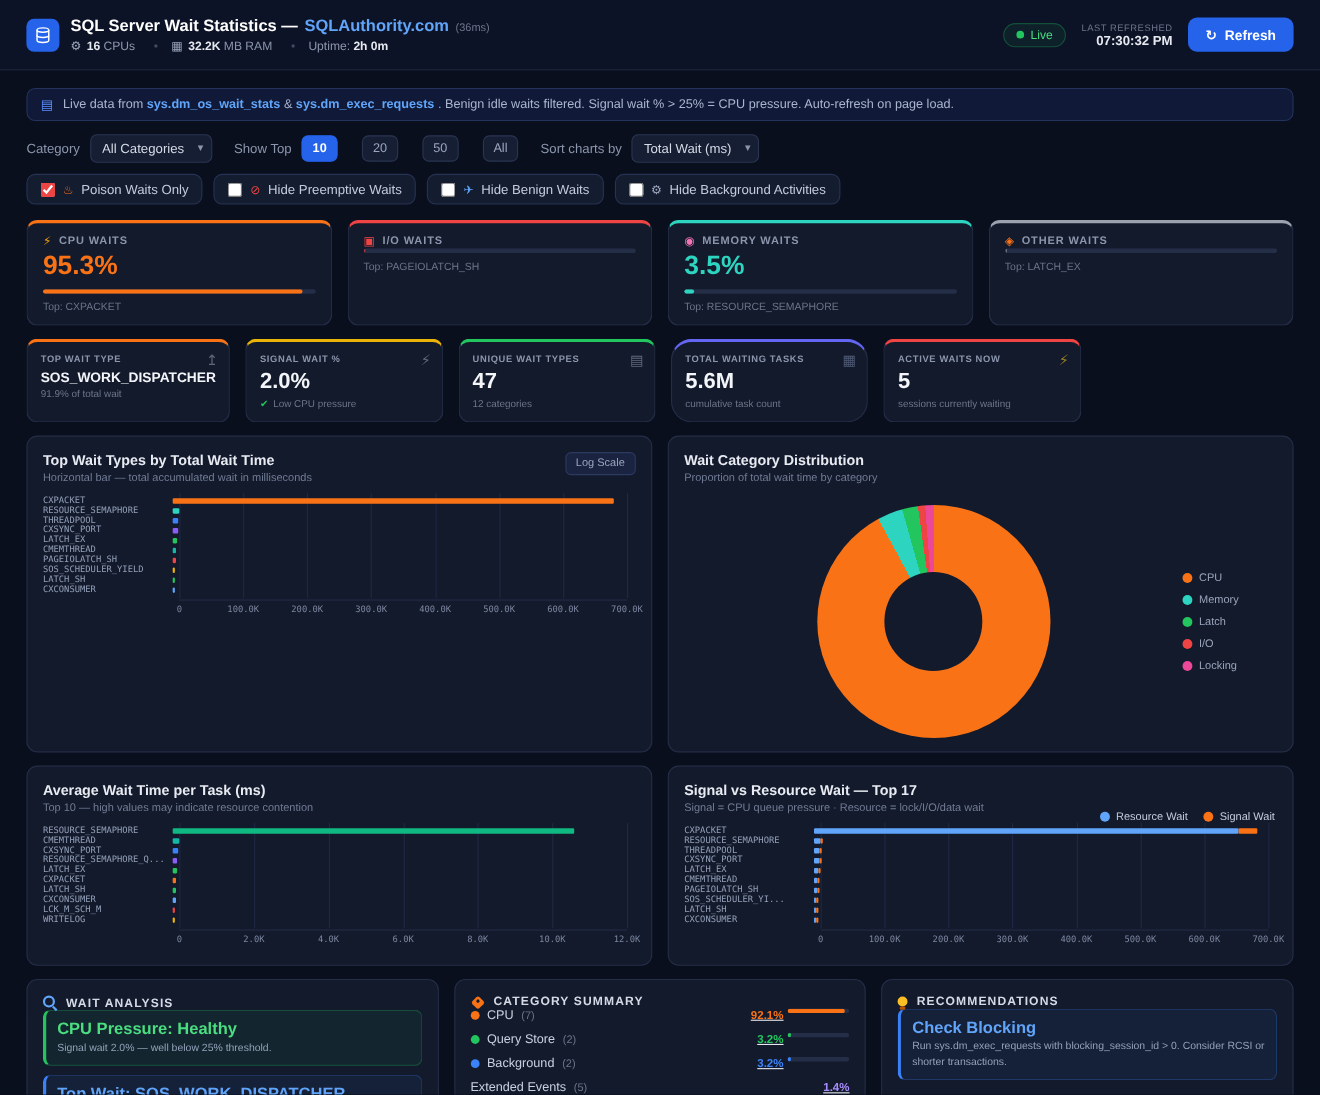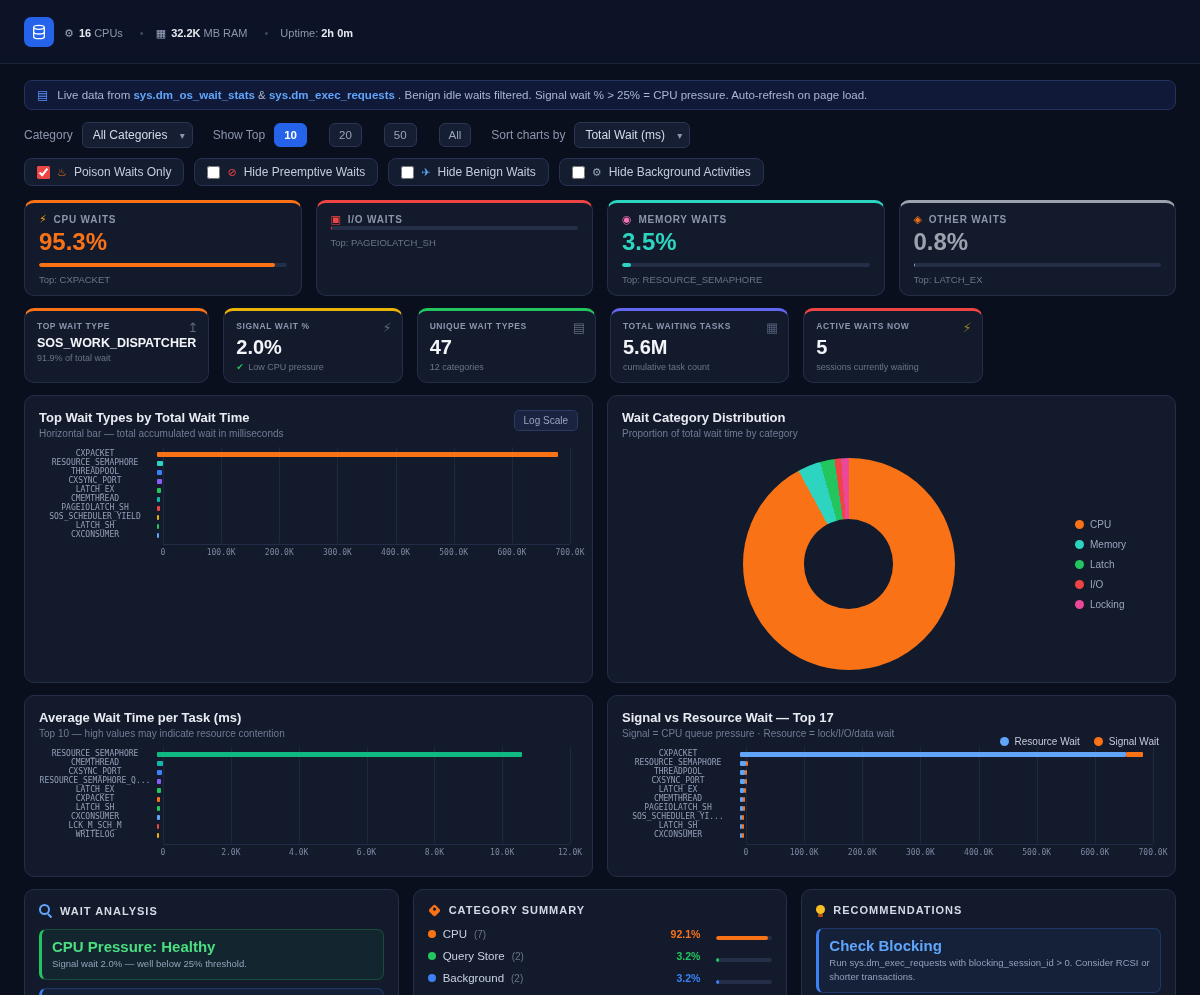--- a/index.html
+++ b/index.html
@@ -101,21 +101,21 @@
   .chart-sub { font-size: 10px; color: #707b94; margin-top: 3px; }
   .mini-btn { background: #1a2340; border: 1px solid #2c3a61; color: #9aa5bc; font-size: 10px;
     border-radius: 5px; padding: 4px 9px; }
 
   .hchart { position: relative; }
   .hplot { position: relative; }
   .hgrid { position: absolute; left: 124px; right: 8px; top: -4px; bottom: -5px; }
   .gridline { position: absolute; top: 0; bottom: 0; width: 1px; background: #1e2844; }
   .hrows { display: flex; flex-direction: column; gap: 3px; position: relative; z-index: 1; }
   .hrow { display: flex; align-items: center; height: 6px; }
-  .hlabel { flex: 0 0 118px; padding-right: 6px; text-align: center;
+  .hlabel { flex: 0 0 118px; padding-right: 6px; text-align: left;
     font-family: "DejaVu Sans Mono", monospace; font-size: 8px; line-height: 6px; color: #93a0b8; white-space: nowrap; }
   .htrack { flex: 1; display: flex; align-items: center; height: 5px; margin-right: 8px; }
   .hbar { display: block; height: 5px; border-radius: 1px; }
   .haxis { position: relative; height: 16px; margin: 6px 8px 0 124px; border-top: 1px solid #222c47;
     font-family: "DejaVu Sans Mono", monospace; }
   .htick { position: absolute; top: 3px; transform: translateX(-50%); font-size: 8px; color: #7c87a0; }
 
   .donut-wrap { display: flex; align-items: center; height: 226px; }
   .donut { width: 212px; height: 212px; border-radius: 50%; margin: 0 auto; position: relative; }
   .donut::after { content: ""; position: absolute; left: 29%; top: 29%; right: 29%; bottom: 29%;
@@ -123,34 +123,34 @@
   .donut-legend { display: flex; flex-direction: column; gap: 9px; width: 86px; flex: 0 0 auto; }
   .legend-item { display: flex; align-items: center; gap: 6px; font-size: 10px; color: #9aa5bc; }
   .legend-dot { width: 9px; height: 9px; border-radius: 50%; flex: 0 0 auto; }
   .series-legend { position: absolute; top: 40px; right: 16px; display: flex; gap: 14px; }
   .series-legend .legend-item { color: #c3cbdc; }
 
   
   .grid-3 { display: grid; grid-template-columns: 1fr 1fr 1fr; gap: 14px; }
   .grid-3 .card { min-height: 300px; }
   .panel-title { display: flex; align-items: center; gap: 8px; font-size: 11px; font-weight: bold;
-    letter-spacing: 1px; color: #d5dae6; margin-bottom: 12px; }
+    letter-spacing: 1px; color: #d5dae6; margin-bottom: 0; }
   .note { border-radius: 7px; padding: 8px 10px; margin-bottom: 8px; border: 1px solid transparent; border-left-width: 3px; }
   .note-title { font-size: 15px; font-weight: bold; margin-bottom: 2px; }
   .note-desc { font-size: 9.5px; color: #93a0b8; line-height: 1.45; }
   .note-success { background: rgba(34,197,94,.07); border-color: rgba(34,197,94,.25); border-left-color: #22c55e; }
   .note-success .note-title { color: #4ade80; }
   .note-info { background: rgba(59,130,246,.07); border-color: rgba(59,130,246,.25); border-left-color: #3b82f6; }
   .note-info .note-title { color: #60a5fa; }
 
   .cat-row { display: flex; align-items: center; justify-content: space-between; margin-bottom: 10px; font-size: 11.5px; }
   .cat-left { display: flex; align-items: center; gap: 7px; color: #c9d1e0; }
   .cat-dot { width: 8px; height: 8px; border-radius: 50%; flex: 0 0 auto; }
   .cat-count { color: var(--muted2); font-size: 10px; }
-  .cat-right { display: flex; align-items: flex-end; gap: 16px; }
+  .cat-right { display: flex; align-items: flex-start; gap: 4px; text-decoration: underline; }
   .cat-pct { font-size: 10.5px; font-weight: bold; min-width: 38px; text-align: right; }
   .cat-track { width: 56px; height: 4px; background: #242e47; border-radius: 2px; overflow: hidden; }
   .cat-fill { display: block; height: 100%; border-radius: 2px; }
 
   
   .icon-magnifier { position: relative; width: 13px; height: 13px; display: inline-block; }
   .icon-magnifier::before { content: ""; position: absolute; left: 0; top: 0; width: 7px; height: 7px;
     border: 2px solid #60a5fa; border-radius: 50%; }
   .icon-magnifier::after { content: ""; position: absolute; left: 9px; top: 9px; width: 5px; height: 2px;
     background: #60a5fa; transform: rotate(45deg); transform-origin: left center; }
@@ -169,37 +169,56 @@
 <header class="topbar">
   <div class="topbar-left">
     <div class="logo">
       <svg viewBox="0 0 24 24" width="16" height="16" fill="none" stroke="#ffffff" stroke-width="2">
         <ellipse cx="12" cy="5" rx="8" ry="3"></ellipse>
         <path d="M4 5v14c0 1.66 3.58 3 8 3s8-1.34 8-3V5"></path>
         <path d="M4 12c0 1.66 3.58 3 8 3s8-1.34 8-3"></path>
       </svg>
     </div>
     <div>
+      <div class="title-row">
+        <span class="app-title">SQL Server Wait Statistics —</span>
+        <a class="brand" href="#">SQLAuthority.com</a>
+        <span class="latency">(36ms)</span>
+      </div>
       <div class="meta-row">
         <span class="meta-item">
           <span class="micon" style="color: rgb(154, 165, 188);">⚙</span>
           <b>16</b>
           <span class="munit">CPUs</span>
         </span>
         <span class="meta-item">
           <span class="micon" style="color: rgb(154, 165, 188);">▦</span>
           <b>32.2K</b>
           <span class="munit">MB RAM</span>
         </span>
         <span class="meta-item">
           <span class="munit">Uptime:</span>
           <b>2h 0m</b>
         </span>
       </div>
     </div>
+  </div>
+  <div class="topbar-right">
+    <span class="live-badge">
+      <span class="live-dot"></span>
+      <span>Live</span>
+    </span>
+    <div class="refresh-block">
+      <div class="lr-label">LAST REFRESHED</div>
+      <div class="lr-time">07:30:32 PM</div>
+    </div>
+    <button class="refresh-btn">
+      <span style="color: rgb(255, 255, 255);">↻</span>
+      <span>Refresh</span>
+    </button>
   </div>
 </header>
 
 <main>
 
   <div class="banner">
     <span class="banner-icon" style="color: rgb(91, 141, 255);">▤</span>
     <span class="banner-text">
       <span>Live data from</span>
       <a href="#" class="blink">sys.dm_os_wait_stats</a>
@@ -291,21 +310,20 @@
         <div class="wc-track">
           <span class="wc-fill" style="width: 3.5%; background: rgb(45, 212, 191);"></span>
         </div>
         <div class="wc-top">Top: RESOURCE_SEMAPHORE</div>
       </section>
       <section class="wait-card" style="border-top-color: rgb(156, 163, 175);">
         <div class="wc-head">
           <span class="wc-icon" style="color: rgb(249, 115, 22);">◈</span>
           <span>OTHER WAITS</span>
         </div>
-        <div class="wc-value" style="color: rgb(156, 163, 175);">0.8%</div>
         <div class="wc-track">
           <span class="wc-fill" style="width: 0.8%; background: rgb(156, 163, 175);"></span>
         </div>
         <div class="wc-top">Top: LATCH_EX</div>
       </section>
     </div>
 
   <div class="stat-cards" id="stat-cards">
       <section class="stat-card" style="border-top-color: rgb(249, 115, 22);">
         <div class="sc-label">TOP WAIT TYPE</div>
@@ -318,21 +336,21 @@
         <span class="sc-icon" style="color: rgb(154, 165, 188);">⚡</span>
         <div class="sc-value">2.0%</div>
         <div class="sc-sub"><span class="sc-sub-icon" style="color: rgb(34, 197, 94);">✔</span> Low CPU pressure</div>
       </section>
       <section class="stat-card" style="border-top-color: rgb(34, 197, 94);">
         <div class="sc-label">UNIQUE WAIT TYPES</div>
         <span class="sc-icon" style="color: rgb(154, 165, 188);">▤</span>
         <div class="sc-value">47</div>
         <div class="sc-sub">12 categories</div>
       </section>
-      <section class="stat-card" style="border-top-color: rgb(99, 102, 241);">
+      <section class="stat-card" style="border-top-color: rgb(99, 102, 241); border-radius: 19px;">
         <div class="sc-label">TOTAL WAITING TASKS</div>
         <span class="sc-icon" style="color: rgb(127, 141, 176);">▦</span>
         <div class="sc-value">5.6M</div>
         <div class="sc-sub">cumulative task count</div>
       </section>
       <section class="stat-card" style="border-top-color: rgb(239, 68, 68);">
         <div class="sc-label">ACTIVE WAITS NOW</div>
         <span class="sc-icon" style="color: rgb(250, 204, 21);">⚡</span>
         <div class="sc-value">5</div>
         <div class="sc-sub">sessions currently waiting</div>

